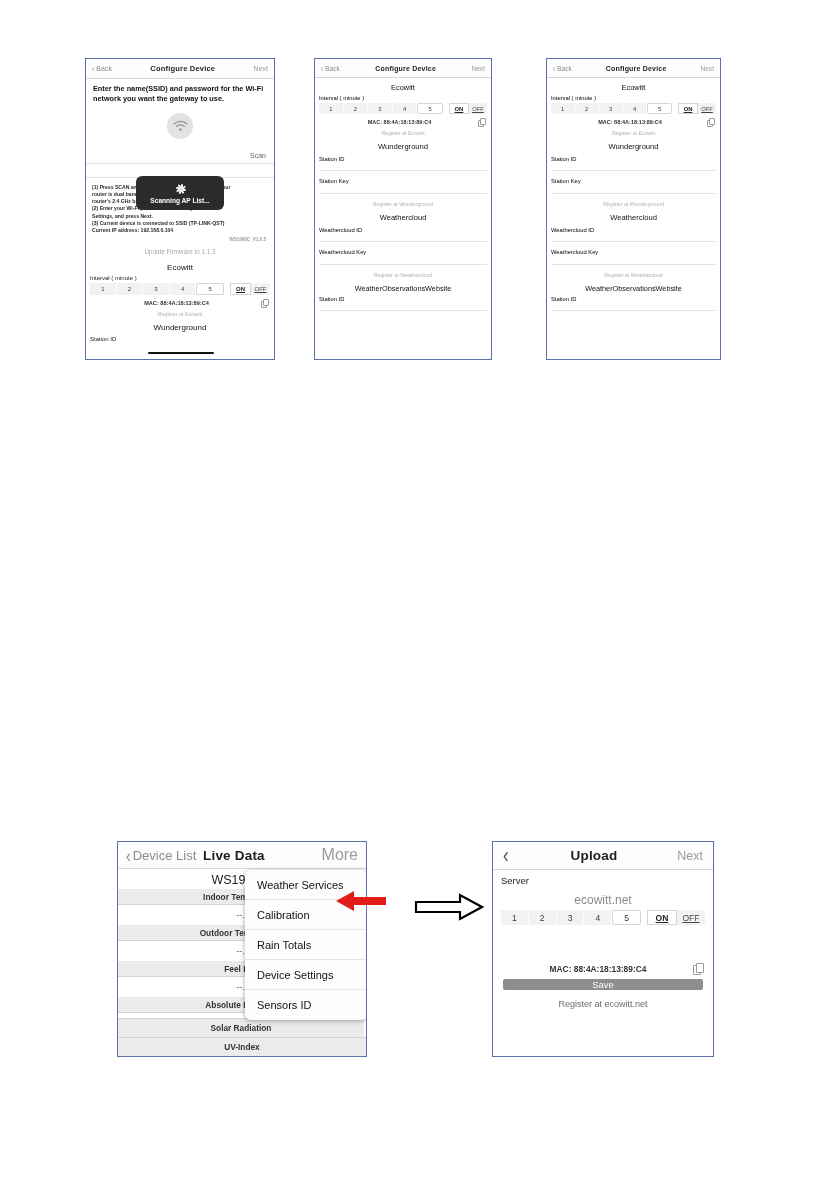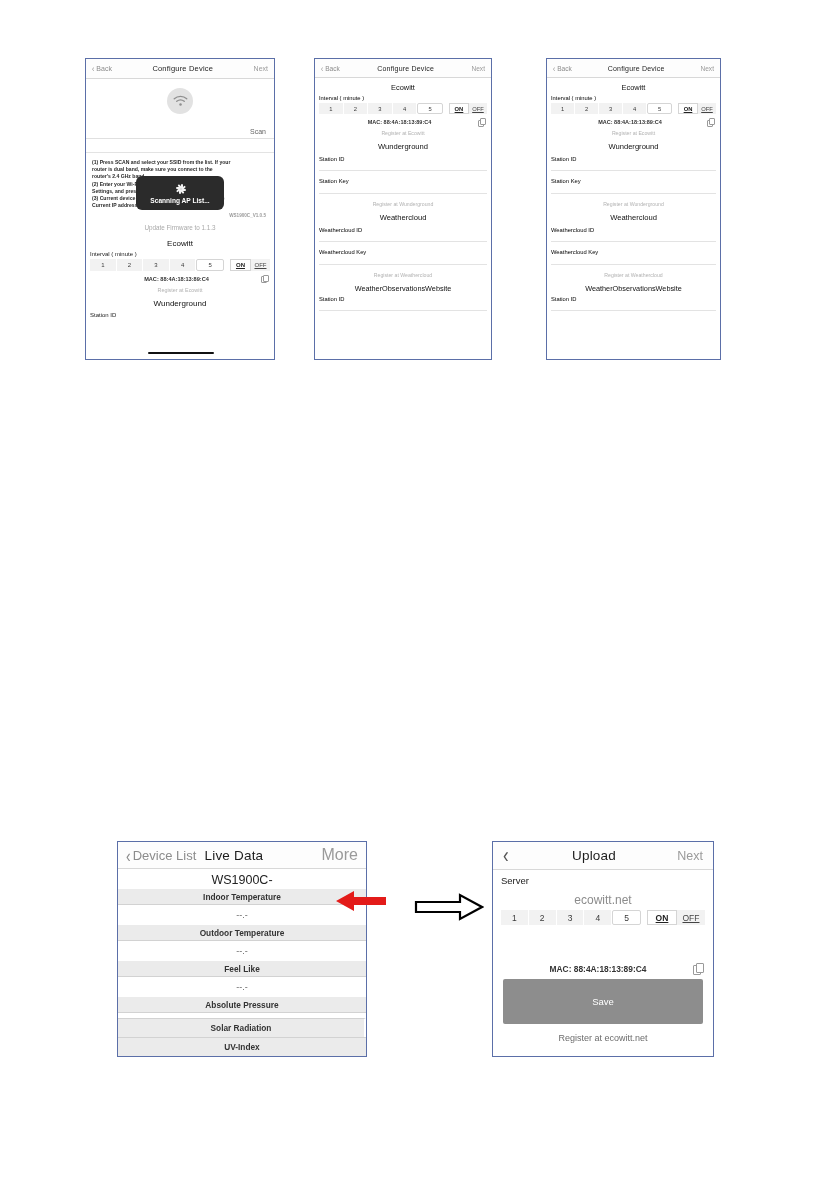--- a/index.html
+++ b/index.html
@@ -15,21 +15,21 @@
     box-sizing:border-box;overflow:hidden;
   }
   
   .navbar{
     display:flex;align-items:center;justify-content:space-between;
     border-bottom:1px solid #d8d8d8;box-sizing:border-box;
     background:#fdfdfd;
   }
   .nav-left{display:flex;align-items:center;color:#8c8c8c;}
   .chev{display:inline-block;transform:scaleY(1.35);margin-right:2px;font-weight:300;}
-  .nav-title{font-weight:normal;color:#1d1d1d;letter-spacing:.2px;}
+  .nav-title{font-weight:bold;color:#1d1d1d;letter-spacing:.2px;}
   .nav-right{color:#9a9a9a;}
 
   .sect-title{text-align:center;font-weight:normal;color:#111;}
   .muted-center{text-align:center;color:#b2b2b2;}
   .hr{border-top:1px solid #e3e3e3;}
 
   
   .seg{display:flex;align-items:stretch;}
   .seg .cell{
     flex:1;background:#f2f2f2;border-right:1px solid #ffffff;
@@ -87,20 +87,21 @@
 
   <div class="navbar" style="height:20px;padding:0 6px;">
     <div class="nav-left" style="font-size:7px;">
       <span class="chev">‹</span>
       <span>Back</span>
     </div>
     <div class="nav-title" style="font-size:7.5px;">Configure Device</div>
     <div class="nav-right" style="font-size:7px;">Next</div>
   </div>
 
+  <div style="padding:5px 7px 0 7px;font-size:7.3px;font-weight:bold;line-height:1.35;color:#111;">Enter the name(SSID) and password for the Wi-Fi network you want the gateway to use.</div>
 
   <div class="wifi-circle" style="width:26px;height:26px;margin-top:9px;">
     <svg width="15" height="12" viewBox="0 0 24 18" aria-hidden="true">
       <path d="M2 5.5 A15 15 0 0 1 22 5.5" stroke="#8f8f8f" stroke-width="2.2" fill="none" stroke-linecap="round"></path>
       <path d="M6 9.5 A10 10 0 0 1 18 9.5" stroke="#8f8f8f" stroke-width="2.2" fill="none" stroke-linecap="round"></path>
       <circle cx="12" cy="14.5" r="2" fill="#8f8f8f"></circle>
     </svg>
   </div>
 
   <div style="display:flex;align-items:center;margin-top:10px;border-bottom:1px solid #e0e0e0;height:14px;">
@@ -305,20 +306,37 @@
   <div>
     <div class="tile-head" style="font-size:8.3px;padding:2.5px 0;">Absolute Pressure</div>
     <div class="tile-val" style="font-size:9px;padding:5px 0;">--.-</div>
   </div>
 
   <div class="grid2" style="position:absolute;left:0;right:0;bottom:0;">
     <div class="tile-head" style="font-size:8.3px;padding:4px 0;border-right:2px solid #fff;border-bottom:none;border-top:1px solid #d2d2d2;">Solar Radiation</div>
     <div class="tile-head" style="font-size:8.3px;padding:4px 0;border-bottom:none;border-top:1px solid #d2d2d2;">UV-Index</div>
   </div>
 
+  <div class="menu" style="left:127px;top:28px;width:122px;">
+    <div class="menu-item" style="height:30px;padding-left:12px;font-size:11px;">
+      <span>Weather Services</span>
+    </div>
+    <div class="menu-item" style="height:30px;padding-left:12px;font-size:11px;">
+      <span>Calibration</span>
+    </div>
+    <div class="menu-item" style="height:30px;padding-left:12px;font-size:11px;">
+      <span>Rain Totals</span>
+    </div>
+    <div class="menu-item" style="height:30px;padding-left:12px;font-size:11px;">
+      <span>Device Settings</span>
+    </div>
+    <div class="menu-item" style="height:30px;padding-left:12px;font-size:11px;">
+      <span>Sensors ID</span>
+    </div>
+  </div>
 </div>
 
 <div class="arrow-red" style="left:336px;top:890px;">
   <svg width="50" height="22" viewBox="0 0 50 22" aria-hidden="true">
     <polygon points="0,11 18,1 18,7 50,7 50,15 18,15 18,21" fill="#e31b19"></polygon>
   </svg>
 </div>
 
 <div class="arrow-outline" style="left:414px;top:893px;">
   <svg width="70" height="28" viewBox="0 0 70 28" aria-hidden="true">
@@ -353,16 +371,16 @@
   </div>
 
   <div style="display:flex;align-items:center;margin-top:38px;padding:0 10px;">
     <div style="flex:1;text-align:center;font-size:8.4px;font-weight:bold;color:#333;">MAC: 88:4A:18:13:89:C4</div>
     <div class="copy-ico" style="width:10px;height:11px;">
       <i style="left:0;top:2px;width:6px;height:8px;"></i>
       <i style="left:3px;top:0;width:6px;height:8px;background:#fff;"></i>
     </div>
   </div>
 
-  <div class="save-btn" style="margin:5px 10px 0 10px;font-size:9.5px;padding:17px 0;">Save</div>
+  <div class="save-btn" style="margin:5px 10px 0 10px;font-size:9.5px;padding:0 0;">Save</div>
 
   <div style="text-align:center;font-size:9px;color:#6c6c6c;margin-top:9px;">Register at ecowitt.net</div>
 </div>
 
 </body></html>

